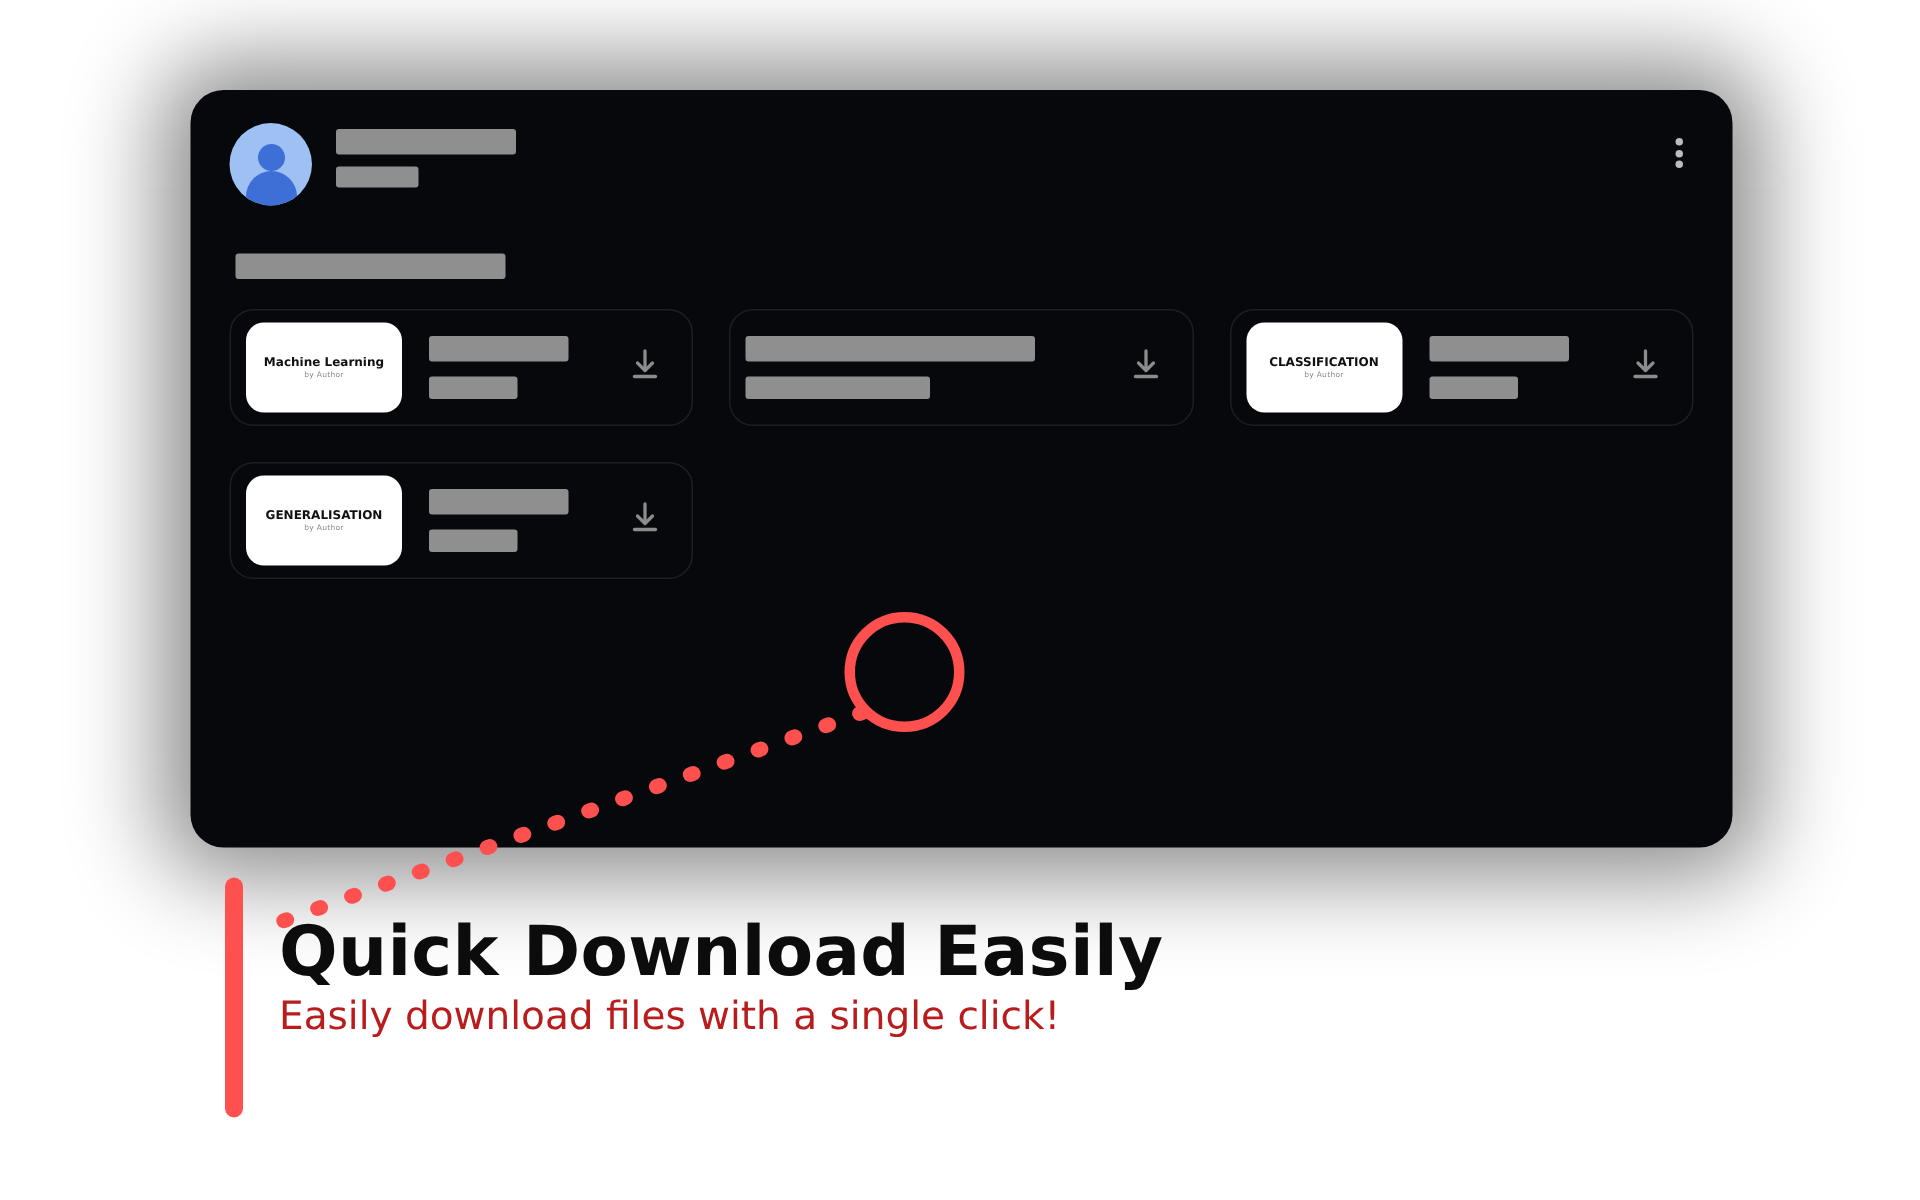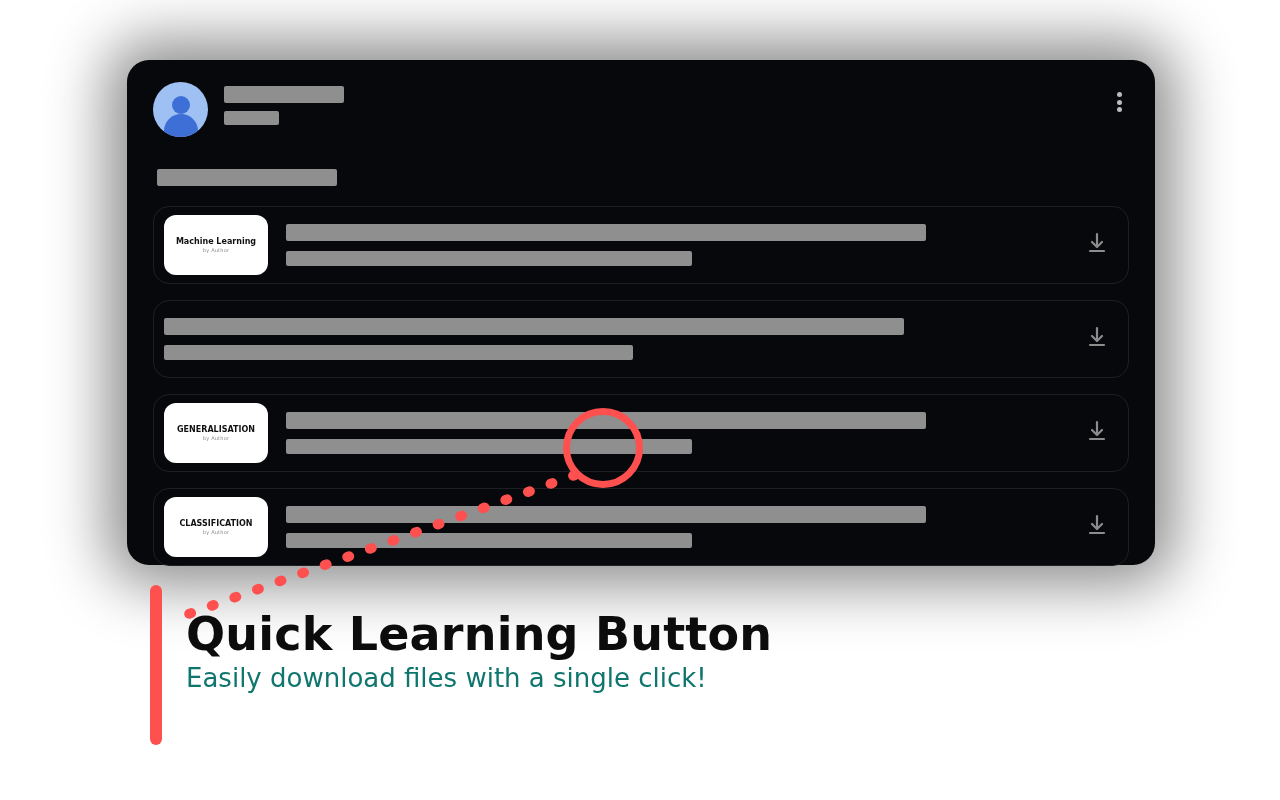--- a/index.html
+++ b/index.html
@@ -57,23 +57,24 @@
   }
   .name-block{padding-top:4px;}
   .ph{background:var(--grey);border-radius:2px;}
   .name-block .ph:first-child{width:120px;height:17px;margin-bottom:8px;}
   .name-block .ph:last-child {width:55px; height:14px;}
 
   .section-ph{width:180px;height:17px;margin:32px 0 20px 4px;}
 
   .files{
     display:grid;
-    grid-template-columns:1fr;
+    grid-template-columns:1fr 1fr 1fr;
     column-gap:20px;
     row-gap:16px;
+    gap:24px;
   }
   .file{
     border:1px solid #1c1f24;
     border-radius:16px;
     height:78px;
     display:flex;
     align-items:center;
     padding:0 18px 0 10px;
     gap:18px;
     position:relative;
@@ -117,21 +118,21 @@
     position:absolute;left:150px;top:585px;width:12px;height:160px;
     background:var(--accent);border-radius:6px;
   }
   .callout{
     position:absolute;left:186px;top:607px;width:900px;
   }
   .callout h1{
     margin:0 0 2px 0;font-size:46px;font-weight:900;letter-spacing:.2px;color:#0c0c0c;
   }
   .callout p{
-    margin:0;font-size:26px;color:#0f766e;
+    margin:0;font-size:26px;color:#b91c1c;
   }
 </style>
 </head>
 <body>
 
 <div class="panel">
 
   <div class="kebab">
     <span></span>
       <span></span>
@@ -182,41 +183,41 @@
               <path d="M7 11l5 5 5-5"></path>
               <path d="M5 20h14"></path>
             </svg>
         </span>
       </div>
     </div>
 
 
     <div class="file">
       <div class="thumb">
+        <div>CLASSIFICATION</div>
+        <div class="t-sub">by Author</div>
+      </div>
+      <div class="file-text">
+        <div class="ph"></div>
+        <div class="ph"></div>
+      </div>
+      <div class="dl">
+        <span>
+          <svg viewBox="0 0 24 24">
+              <path d="M12 3v12"></path>
+              <path d="M7 11l5 5 5-5"></path>
+              <path d="M5 20h14"></path>
+            </svg>
+        </span>
+      </div>
+    </div>
+
+    <div class="file">
+      <div class="thumb">
         <div>GENERALISATION</div>
-        <div class="t-sub">by Author</div>
-      </div>
-      <div class="file-text">
-        <div class="ph"></div>
-        <div class="ph"></div>
-      </div>
-      <div class="dl">
-        <span>
-          <svg viewBox="0 0 24 24">
-              <path d="M12 3v12"></path>
-              <path d="M7 11l5 5 5-5"></path>
-              <path d="M5 20h14"></path>
-            </svg>
-        </span>
-      </div>
-    </div>
-
-    <div class="file">
-      <div class="thumb">
-        <div>CLASSIFICATION</div>
         <div class="t-sub">by Author</div>
       </div>
       <div class="file-text">
         <div class="ph"></div>
         <div class="ph"></div>
       </div>
       <div class="dl">
         <span>
           <svg viewBox="0 0 24 24">
               <path d="M12 3v12"></path>
@@ -231,15 +232,15 @@
 </div>
 
 <div class="ring"></div>
 
 <svg class="dots">
   <line x1="575" y1="475" x2="172" y2="620" stroke="#ff5050" stroke-width="10" stroke-linecap="round" stroke-dasharray="2 22"></line>
 </svg>
 
 <div class="vbar"></div>
 <div class="callout">
-  <h1>Quick Learning Button</h1>
+  <h1>Quick Download Easily</h1>
   <p>Easily download files with a single click!</p>
 </div>
 
 </body></html>

